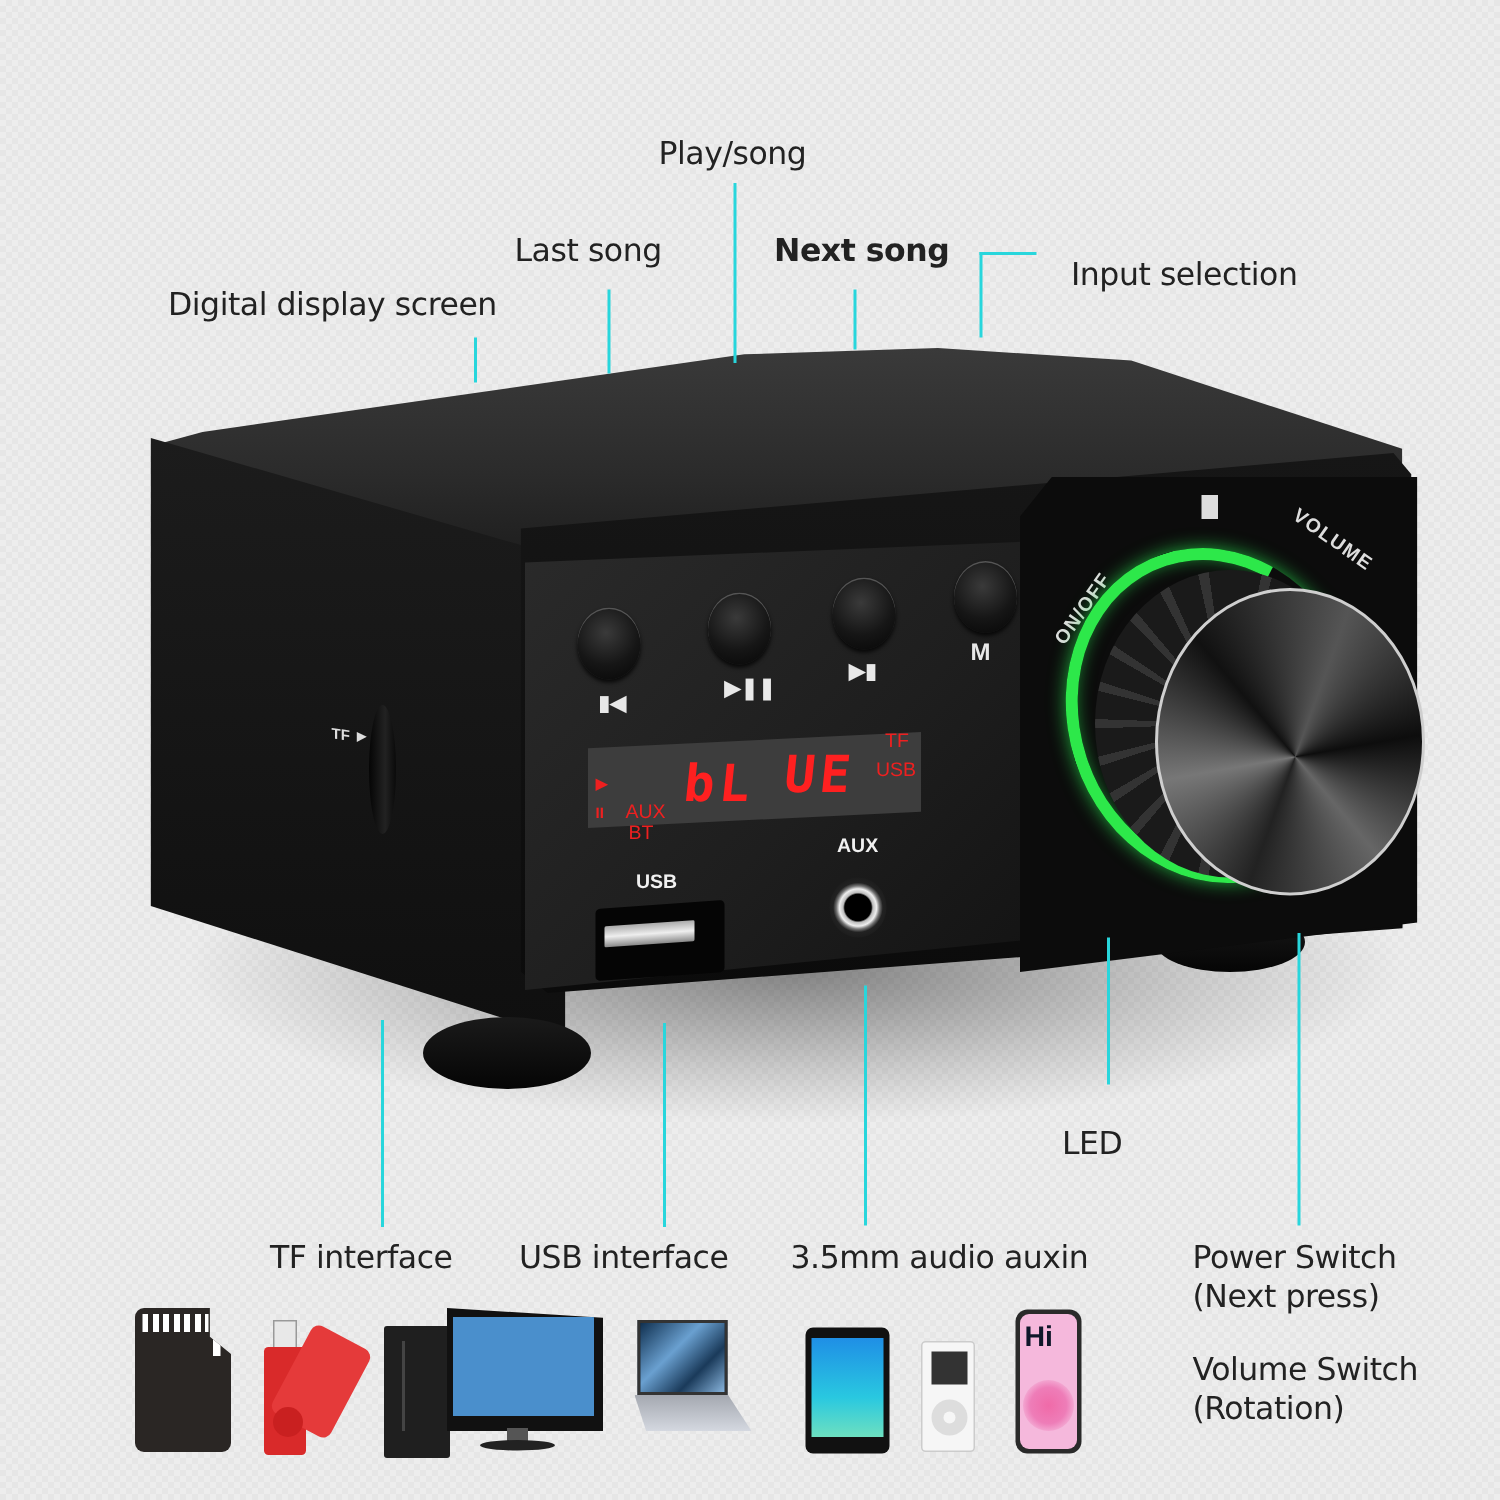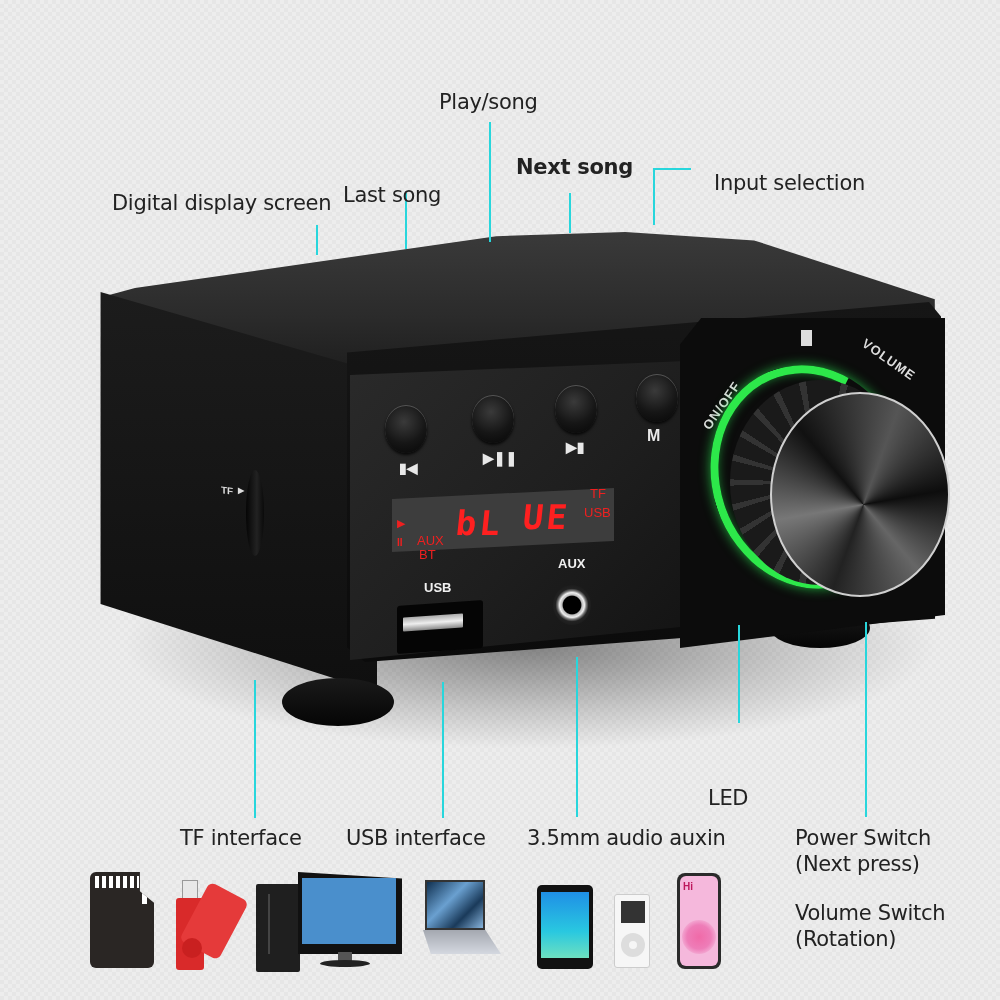--- a/index.html
+++ b/index.html
@@ -189,29 +189,29 @@
 <div class="line vline" style="left:653px;top:168px;height:57px;"></div>
 <div class="line hline" style="left:653px;top:168px;width:38px;"></div>
 
 <div class="line vline" style="left:254px;top:680px;height:138px;"></div>
 <div class="line vline" style="left:442px;top:682px;height:136px;"></div>
 <div class="line vline" style="left:576px;top:657px;height:160px;"></div>
 <div class="line vline" style="left:738px;top:625px;height:98px;"></div>
 <div class="line vline" style="left:865px;top:622px;height:195px;"></div>
 
 <div class="label" style="left:439px;top:90px;">Play/song</div>
-<div class="label" style="left:343px;top:155px;margin-top:28px;">Last song</div>
+<div class="label" style="left:343px;top:155px;">Last song</div>
 <div class="label" style="left:516px;top:155px;font-weight:bold;">Next song</div>
 <div class="label" style="left:714px;top:171px;">Input selection</div>
 <div class="label" style="left:112px;top:191px;">Digital display screen</div>
 
 <div class="label" style="left:180px;top:826px;">TF interface</div>
 <div class="label" style="left:346px;top:826px;">USB interface</div>
 <div class="label" style="left:527px;top:826px;">3.5mm audio auxin</div>
-<div class="label" style="left:708px;top:786px;">LED</div>
+<div class="label" style="left:708px;top:750px;">LED</div>
 <div class="label" style="left:795px;top:826px;text-align:right;">Power Switch</div>
 <div class="label" style="left:795px;top:852px;">(Next press)</div>
 <div class="label" style="left:795px;top:901px;">Volume Switch</div>
 <div class="label" style="left:795px;top:927px;text-align:center;">(Rotation)</div>
 
 <div class="acc" style="left:90px;top:872px;width:64px;height:96px;background:#2a2624;border-radius:6px 14px 6px 6px;clip-path:polygon(0 0,78% 0,78% 20%,100% 32%,100% 100%,0 100%);">
   <div class="abs" style="left:5px;top:4px;width:44px;height:12px;background:repeating-linear-gradient(90deg,#fff 0 4px,#2a2624 4px 7px);"></div>
   <div class="abs" style="left:52px;top:20px;width:5px;height:12px;background:#fff;"></div>
 </div>
 
@@ -246,16 +246,16 @@
 
 <div class="acc" style="left:614px;top:894px;width:36px;height:74px;background:#f6f6f6;border:1px solid #ccc;border-radius:3px;">
   <div class="abs" style="left:6px;top:6px;width:24px;height:22px;background:#333;"></div>
   <div class="abs" style="left:6px;top:38px;width:24px;height:24px;background:#ddd;border-radius:50%;">
     <div class="abs" style="left:8px;top:8px;width:8px;height:8px;background:#f6f6f6;border-radius:50%;"></div>
   </div>
 </div>
 
 <div class="acc" style="left:677px;top:873px;width:44px;height:96px;background:#2a2a2a;border-radius:8px;">
   <div class="abs" style="left:3px;top:3px;width:38px;height:90px;background:#f5b8dc;border-radius:6px;">
-    <div class="abs" style="left:3px;top:5px;font-size:10px;font-weight:bold;color:#be185d;">Hi</div>
+    <div class="abs" style="left:3px;top:5px;font-size:19px;font-weight:bold;color:#0f172a;">Hi</div>
     <div class="abs" style="left:2px;top:44px;width:34px;height:34px;background:radial-gradient(circle,#f06aa8 0%,#ee7db8 50%,#f5b8dc 80%);border-radius:50%;"></div>
   </div>
 </div>
 
 </body></html>

